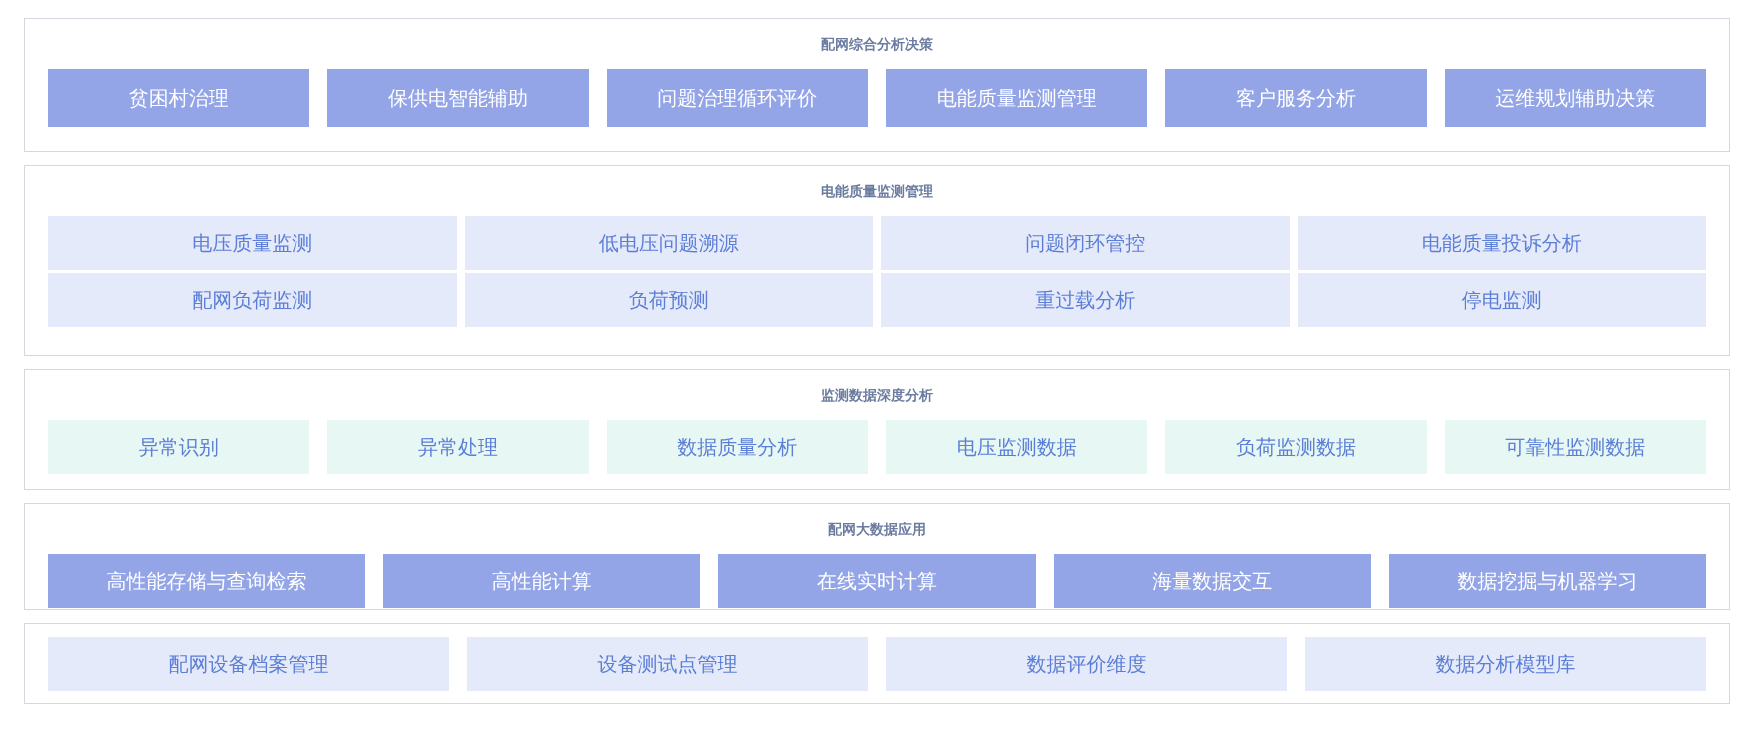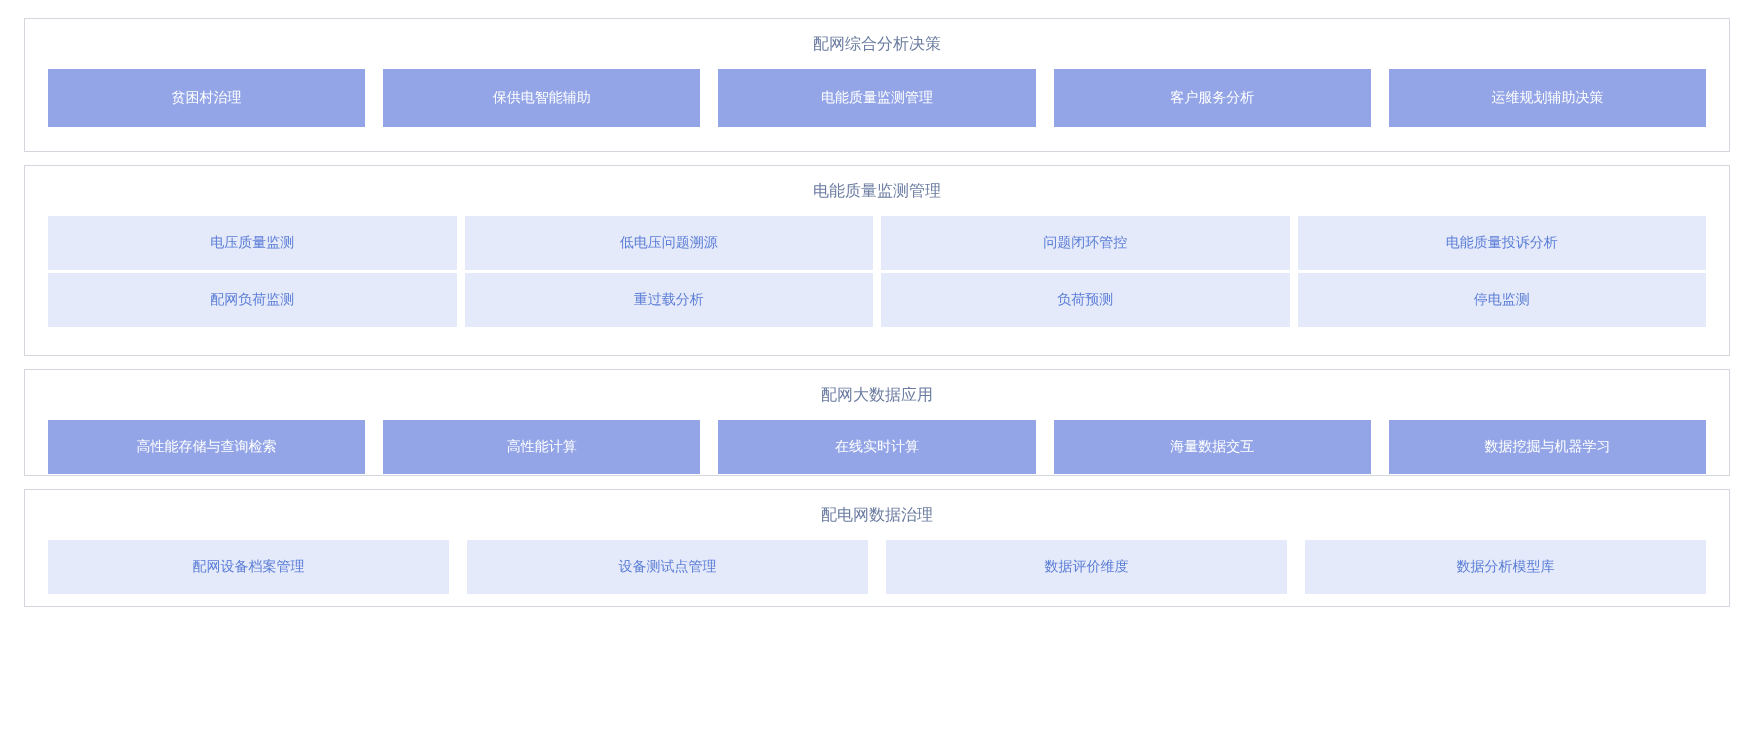--- a/index.html
+++ b/index.html
@@ -16,34 +16,34 @@
   .page{width:1754px;height:751px;padding:18px 24px 0;background:var(--page-bg);}
   .panel{
     border:1px solid var(--panel-border);
     background:#fff;
     padding:13px 23px 24px;
     margin-bottom:13px;
   }
   .panel-title{
     text-align:center;
     color:var(--title-text);
-    font-size:16px;
+    font-size:14px;
     line-height:24px;
-    font-weight:400;
+    font-weight:700;
     margin-bottom:13px;
   }
   .row{display:flex;gap:18px;}
   .row + .row{margin-top:3px;}
   .tile{
     flex:1;
     height:54px;
     display:flex;
     align-items:center;
     justify-content:center;
-    font-size:14px;
+    font-size:20px;
     white-space:nowrap;
     cursor:default;
   }
   .s-solid .tile{background:var(--solid);color:#ffffff;}
   .s-lavender .tile{background:var(--lavender);color:var(--tile-text);}
   .s-mint .tile{background:var(--mint);color:var(--tile-text);}
   .panel.p1{padding-bottom:24px;}
   .panel.p1 .tile{height:58px;}
   .panel.p2{padding-bottom:28px;}
   .panel.p2 .row{gap:8px;}
@@ -54,56 +54,67 @@
 </head>
 <body>
 
 <div class="page">
 
   <div class="panel p1 s-solid">
     <div class="panel-title">配网综合分析决策</div>
     <div class="row">
       <div class="tile">贫困村治理</div>
       <div class="tile">保供电智能辅助</div>
+      <div class="tile">问题治理循环评价</div>
       <div class="tile">电能质量监测管理</div>
       <div class="tile">客户服务分析</div>
       <div class="tile">运维规划辅助决策</div>
     </div>
   </div>
 
   <div class="panel p2 s-lavender">
     <div class="panel-title">电能质量监测管理</div>
     <div class="row">
       <div class="tile">电压质量监测</div>
       <div class="tile">低电压问题溯源</div>
       <div class="tile">问题闭环管控</div>
       <div class="tile">电能质量投诉分析</div>
     </div>
     <div class="row">
       <div class="tile">配网负荷监测</div>
+      <div class="tile">负荷预测</div>
       <div class="tile">重过载分析</div>
-      <div class="tile">负荷预测</div>
       <div class="tile">停电监测</div>
     </div>
   </div>
 
+  <div class="panel p3 s-mint">
+    <div class="panel-title">监测数据深度分析</div>
+    <div class="row">
+      <div class="tile">异常识别</div>
+      <div class="tile">异常处理</div>
+      <div class="tile">数据质量分析</div>
+      <div class="tile">电压监测数据</div>
+      <div class="tile">负荷监测数据</div>
+      <div class="tile">可靠性监测数据</div>
+    </div>
+  </div>
 
   <div class="panel p4 s-solid">
     <div class="panel-title">配网大数据应用</div>
     <div class="row">
       <div class="tile">高性能存储与查询检索</div>
       <div class="tile">高性能计算</div>
       <div class="tile">在线实时计算</div>
       <div class="tile">海量数据交互</div>
       <div class="tile">数据挖掘与机器学习</div>
     </div>
   </div>
 
   <div class="panel p5 s-lavender">
-    <div class="panel-title">配电网数据治理</div>
     <div class="row">
       <div class="tile">配网设备档案管理</div>
       <div class="tile">设备测试点管理</div>
       <div class="tile">数据评价维度</div>
       <div class="tile">数据分析模型库</div>
     </div>
   </div>
 
 </div>
 

